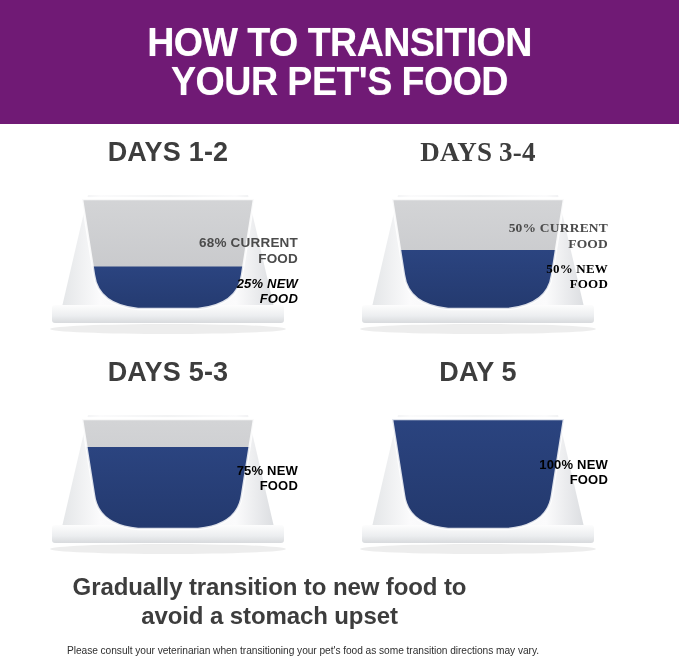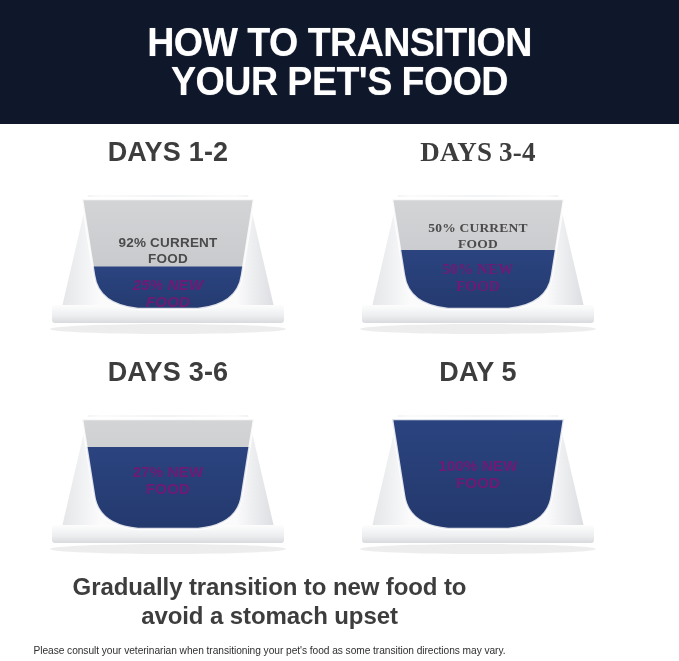--- a/index.html
+++ b/index.html
@@ -7,21 +7,21 @@
     width:679px;height:661px;
     background:#ffffff;
     font-family:"Liberation Sans",sans-serif;
     overflow:hidden;
     position:relative;
   }
 
   
   .banner{
     position:absolute;left:0;top:0;width:679px;height:124px;
-    background:#0f172a;
+    background:#701a75;
     display:flex;align-items:center;justify-content:center;
   }
   .banner-title{
     color:#ffffff;
     font-weight:bold;
     font-size:40px;
     line-height:0.98;
     letter-spacing:-0.6px;
     text-align:center;
     transform:scaleX(0.94);
@@ -53,46 +53,46 @@
     position:absolute;left:20px;top:44px;
     width:260px;height:160px;
   }
   .bowl-svg{position:absolute;left:0;top:0;width:260px;height:160px;}
 
   .bowl-labels{
     position:absolute;left:0;top:0;width:260px;height:160px;
     pointer-events:none;
   }
   .lbl{
-    position:absolute;left:0;width:260px;text-align:center;
+    position:absolute;left:0;width:260px;text-align:right;
     font-weight:bold;line-height:1.16;
   }
   .lbl-current{
     color:#4b4b4b;font-size:13.5px;letter-spacing:.2px;
     font-weight:bold;
   }
   .lbl-new{
-    color:#701a75;font-size:15px;letter-spacing:.2px;
+    color:#000000;font-size:13px;letter-spacing:.2px;
     font-weight:bold;
   }
 
   
   .footer{
     position:absolute;left:0;top:572px;width:539px;
   }
   .footer-main{
     text-align:center;
     font-size:24px;font-weight:bold;color:#3d3d3d;
     line-height:1.22;
     letter-spacing:-0.1px;
   }
   .footer-main .l2{display:block;}
   .footer-note{
     margin-top:14px;
-    text-align:center;
+    text-align:right;
     font-size:10.2px;
     color:#2f2f2f;
     letter-spacing:-0.05px;
   }
 </style>
 </head>
 <body>
 
 <div class="banner">
   <div class="banner-title">
@@ -137,21 +137,21 @@
         <path d="M44,18 L216,18 L214,26 L46,26 Z" fill="#ffffff" opacity="0.9"></path>
         <rect x="14" y="126" width="232" height="18" rx="3" fill="url(#baseg0)"></rect>
         <g clip-path="url(#cav0)">
           <rect x="40" y="16" width="180" height="120" fill="url(#grayg0)"></rect>
           <rect x="40" y="87.5" width="180" height="60" fill="url(#blueg0)"></rect>
         </g>
         <path d="M44,20 L216,20 L204,96 Q200,126 160,130 L100,130 Q60,126 56,96 Z" fill="none" stroke="#ffffff" stroke-width="2.4" opacity="0.85"></path>
       </svg>
       <div class="bowl-labels">
         <div class="lbl lbl-current" style="top:56px;">
-          <span>92% CURRENT</span><br>
+          <span>68% CURRENT</span><br>
           <span>FOOD</span>
         </div>
         <div class="lbl lbl-new" style="top:97px;font-style:italic;">
           <span>25% NEW</span><br>
           <span>FOOD</span>
         </div>
       </div>
     </div>
   </div>
 
@@ -201,21 +201,21 @@
         </div>
         <div class="lbl lbl-new" style="top:82px;">
           <span>50% NEW</span><br>
           <span>FOOD</span>
         </div>
       </div>
     </div>
   </div>
 
   <div class="panel p2">
-    <div class="panel-title">DAYS 3-6</div>
+    <div class="panel-title">DAYS 5-3</div>
     <div class="bowl">
       <svg class="bowl-svg" viewBox="0 0 260 160">
         <defs>
           <linearGradient id="bodyg2" x1="0" y1="0" x2="1" y2="0">
             <stop offset="0%" stop-color="#e4e6e8"></stop>
             <stop offset="18%" stop-color="#fbfbfc"></stop>
             <stop offset="50%" stop-color="#f2f3f4"></stop>
             <stop offset="82%" stop-color="#fbfbfc"></stop>
             <stop offset="100%" stop-color="#dcdee1"></stop>
           </linearGradient>
@@ -241,21 +241,21 @@
         <path d="M44,18 L216,18 L214,26 L46,26 Z" fill="#ffffff" opacity="0.9"></path>
         <rect x="14" y="126" width="232" height="18" rx="3" fill="url(#baseg2)"></rect>
         <g clip-path="url(#cav2)">
           <rect x="40" y="16" width="180" height="120" fill="url(#grayg2)"></rect>
           <rect x="40" y="48" width="180" height="99" fill="url(#blueg2)"></rect>
         </g>
         <path d="M44,20 L216,20 L204,96 Q200,126 160,130 L100,130 Q60,126 56,96 Z" fill="none" stroke="#ffffff" stroke-width="2.4" opacity="0.85"></path>
       </svg>
       <div class="bowl-labels">
         <div class="lbl lbl-new" style="top:64px;">
-          <span>27% NEW</span><br>
+          <span>75% NEW</span><br>
           <span>FOOD</span>
         </div>
       </div>
     </div>
   </div>
 
   <div class="panel p3">
     <div class="panel-title">DAY 5</div>
     <div class="bowl">
       <svg class="bowl-svg" viewBox="0 0 260 160">

